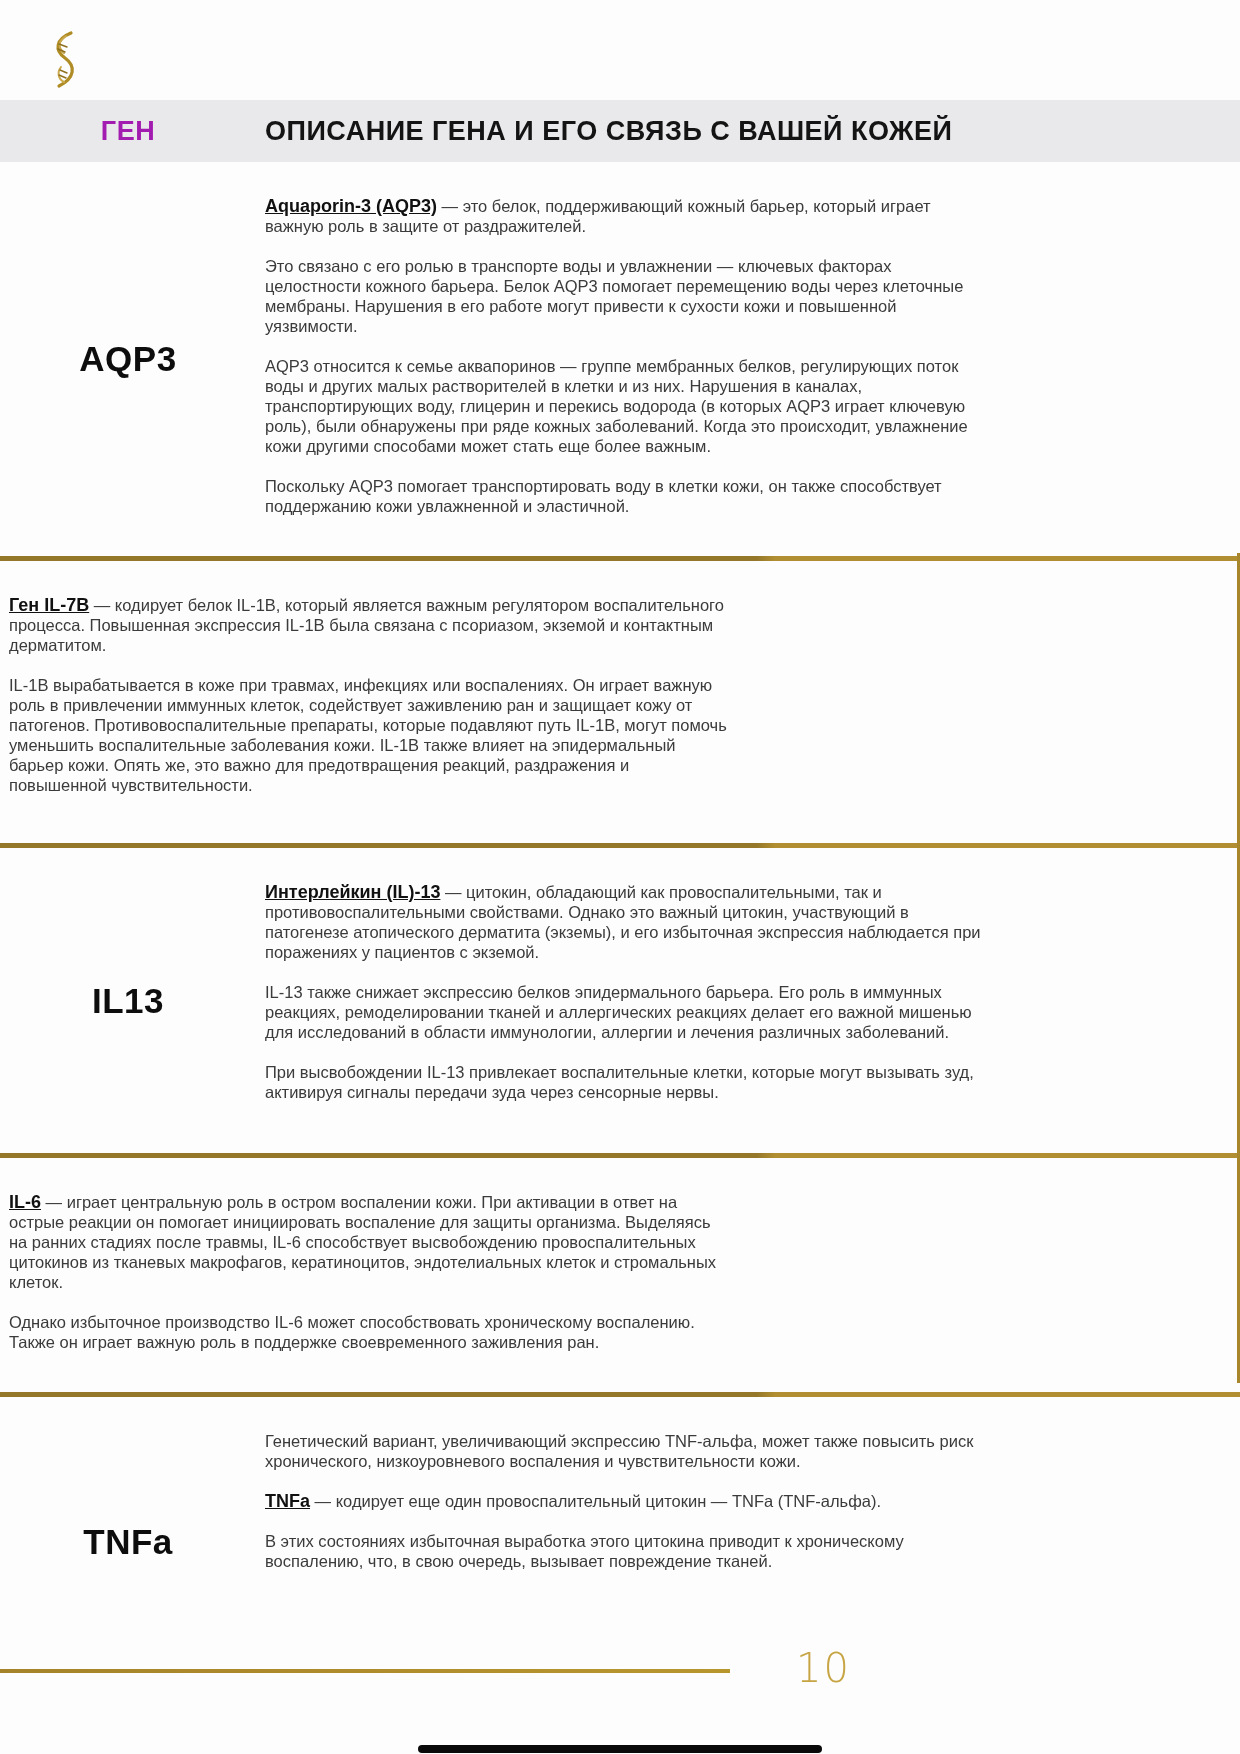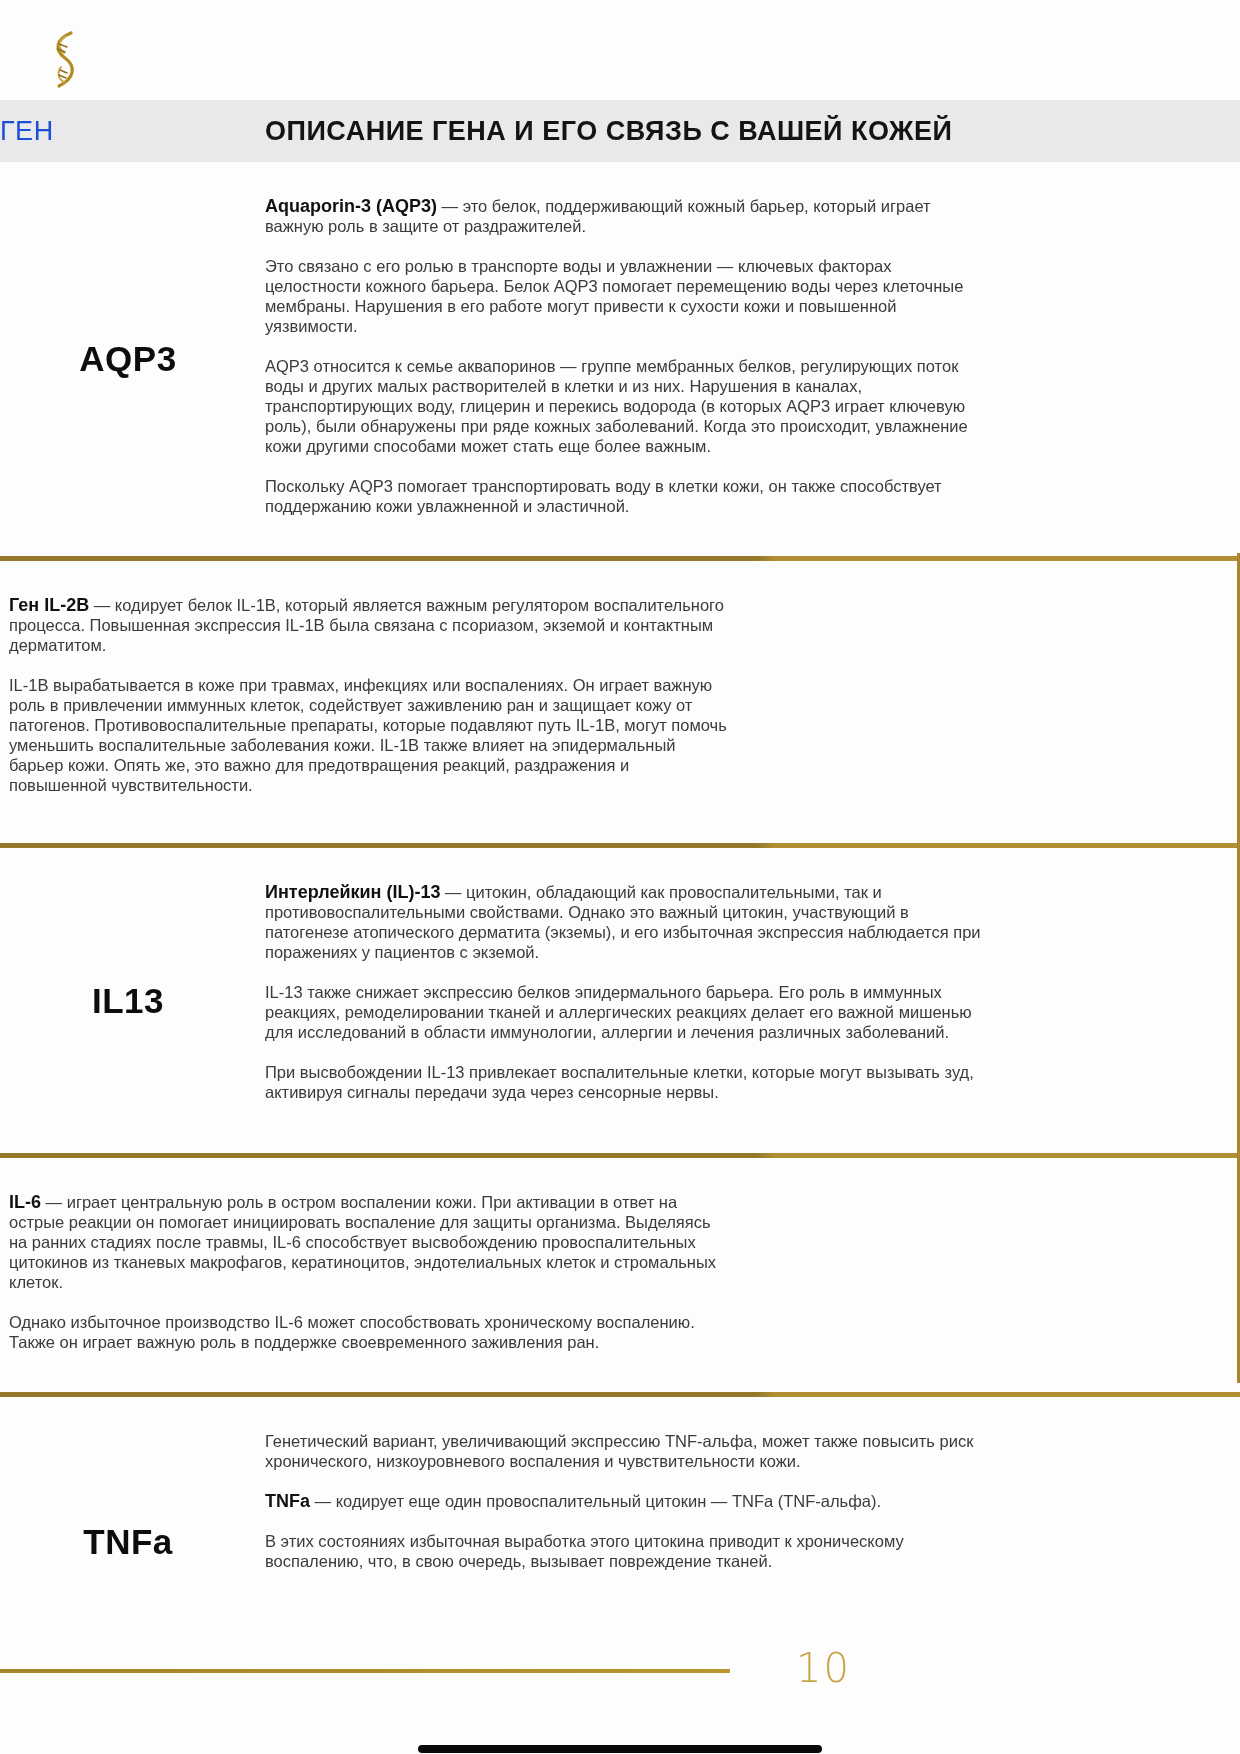--- a/index.html
+++ b/index.html
@@ -30,24 +30,24 @@
     width: 1240px;
   }
   .table-header {
     display: flex;
     height: 62px;
     background: #e9e9ec;
     align-items: center;
   }
   .th-gene {
     width: 256px;
-    text-align: left;
+    text-align: center;
     font-size: 27px;
-    font-weight: 400;
-    color: #1d4ed8;
+    font-weight: 700;
+    color: #a21caf;
     letter-spacing: 0.5px;
   }
   .th-desc {
     flex: 1;
     font-size: 27px;
     font-weight: 700;
     color: #141414;
     letter-spacing: 0.5px;
     padding-left: 9px;
   }
@@ -78,20 +78,21 @@
     padding: 34px 10px 20px 9px;
     font-size: 16.5px;
     line-height: 20px;
     color: #3b3b3b;
   }
   .gene-content p { margin-bottom: 20px; }
   .lead {
     font-weight: 700;
     font-size: 18px;
     color: #111111;
+    text-decoration: underline;
   }
 
   .row-divider {
     width: 100%;
     height: 5px;
     background: linear-gradient(90deg, #95772a 0%, #95772a 61%, #b08e31 62.5%, #b08e31 100%);
   }
 
   .right-border {
     position: absolute;
@@ -154,21 +155,21 @@
           <div class="gene-content">
             <p><span class="lead">Aquaporin-3 (AQP3)</span> — это белок, поддерживающий кожный барьер, который играет важную роль в защите от раздражителей.</p>
             <p>Это связано с его ролью в транспорте воды и увлажнении — ключевых факторах целостности кожного барьера. Белок AQP3 помогает перемещению воды через клеточные мембраны. Нарушения в его работе могут привести к сухости кожи и повышенной уязвимости.</p>
             <p>AQP3 относится к семье аквапоринов — группе мембранных белков, регулирующих поток воды и других малых растворителей в клетки и из них. Нарушения в каналах, транспортирующих воду, глицерин и перекись водорода (в которых AQP3 играет ключевую роль), были обнаружены при ряде кожных заболеваний. Когда это происходит, увлажнение кожи другими способами может стать еще более важным.</p>
             <p>Поскольку AQP3 помогает транспортировать воду в клетки кожи, он также способствует поддержанию кожи увлажненной и эластичной.</p>
           </div>
         </div>
         <div class="row-divider"></div>
         <div class="gene-row row-1">
           <div class="gene-content">
-            <p><span class="lead">Ген IL-2B</span> — кодирует белок IL-1B, который является важным регулятором воспалительного процесса. Повышенная экспрессия IL-1B была связана с псориазом, экземой и контактным дерматитом.</p>
+            <p><span class="lead">Ген IL-7B</span> — кодирует белок IL-1B, который является важным регулятором воспалительного процесса. Повышенная экспрессия IL-1B была связана с псориазом, экземой и контактным дерматитом.</p>
             <p>IL-1B вырабатывается в коже при травмах, инфекциях или воспалениях. Он играет важную роль в привлечении иммунных клеток, содействует заживлению ран и защищает кожу от патогенов. Противовоспалительные препараты, которые подавляют путь IL-1B, могут помочь уменьшить воспалительные заболевания кожи. IL-1B также влияет на эпидермальный барьер кожи. Опять же, это важно для предотвращения реакций, раздражения и повышенной чувствительности.</p>
           </div>
         </div>
         <div class="row-divider"></div>
         <div class="gene-row row-2">
           <div class="gene-label">IL13</div>
           <div class="gene-content">
             <p><span class="lead">Интерлейкин (IL)-13</span> — цитокин, обладающий как провоспалительными, так и противовоспалительными свойствами. Однако это важный цитокин, участвующий в патогенезе атопического дерматита (экземы), и его избыточная экспрессия наблюдается при поражениях у пациентов с экземой.</p>
             <p>IL-13 также снижает экспрессию белков эпидермального барьера. Его роль в иммунных реакциях, ремоделировании тканей и аллергических реакциях делает его важной мишенью для исследований в области иммунологии, аллергии и лечения различных заболеваний.</p>
             <p>При высвобождении IL-13 привлекает воспалительные клетки, которые могут вызывать зуд, активируя сигналы передачи зуда через сенсорные нервы.</p>

